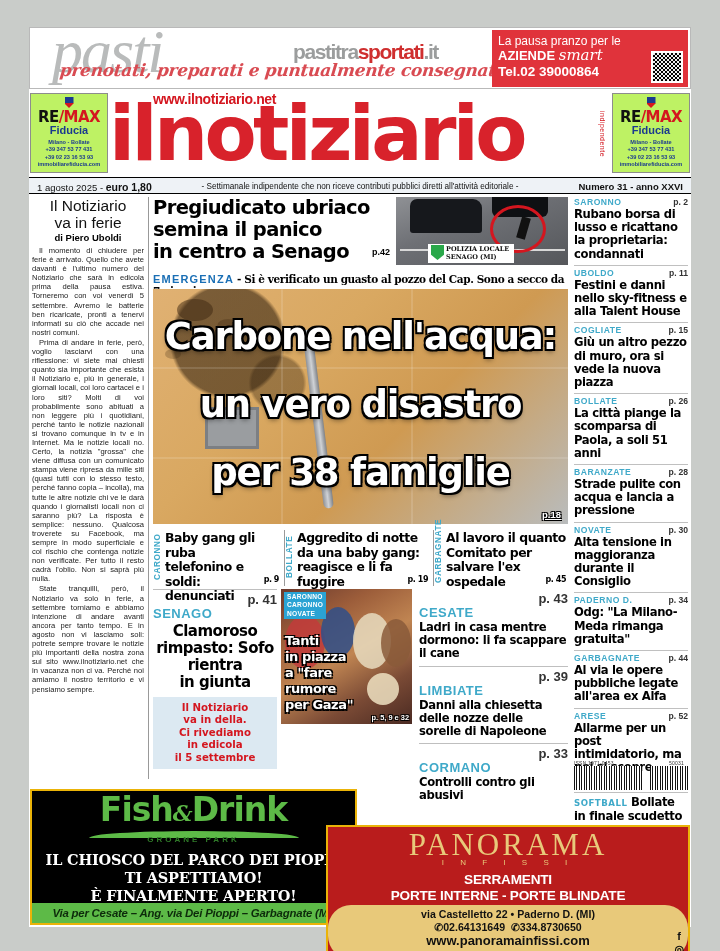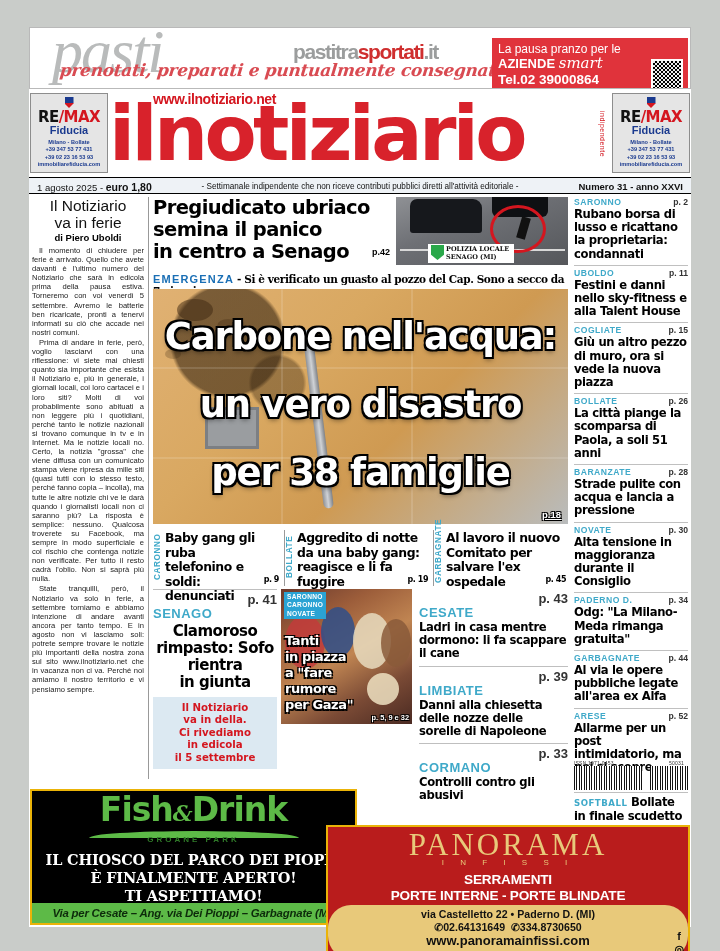--- a/index.html
+++ b/index.html
@@ -32,39 +32,39 @@
     transform: skewX(-6deg);
   }
   .pastitr {
     position: absolute; left: 263px; top: 12px;
     font-size: 21px; font-weight: bold; letter-spacing: -1.4px;
   }
   .pastitr .g { color: #9b9d9d; }
   .pastitr .r { color: #cf2e2e; }
   .redbox {
     position: absolute; right: 2px; top: 2px; width: 196px; height: 57px;
-    background: #e0333b; color: #fff; padding: 4px 6px; margin-top: 8px;
+    background: #e0333b; color: #fff; padding: 4px 6px;
   }
   .redbox .l1 { font-size: 12px; line-height: 14px; }
   .redbox .l2 { font-size: 13px; font-weight: bold; line-height: 15px; }
   .redbox .l2 .sc { font-family: "DejaVu Serif", serif; font-style: italic; font-weight: normal; font-size: 15px;}
   .redbox .l3 { font-size: 13.5px; font-weight: bold; line-height: 16px; margin-top: 1px;}
   .qr {
     position: absolute; right: 5px; bottom: 4px; width: 32px; height: 32px;
     background:
       repeating-linear-gradient(90deg,#fff 0 2px,#111 2px 4px),
       repeating-linear-gradient(0deg,#fff 0 2px,#111 2px 4px);
     background-blend-mode: difference; border: 2px solid #fff;
   }
 
   
   .masthead { position: absolute; left: 0; top: 66px; width: 662px; height: 80px; }
   .remax {
     position: absolute; top: 0; width: 78px; height: 80px;
-    border: 1px solid #8d8d8d; background: #e5e5e5; text-align: center;
+    border: 1px solid #8d8d8d; background: #bef264; text-align: center;
     padding-top: 3px;
   }
   .remax.left { left: 1px; } .remax.right { right: 1px; }
   .remax-logo { font-size: 15px; font-weight: bold; color: #111; letter-spacing: -.6px;
      font-family: "DejaVu Sans", sans-serif;}
   .remax-logo .r { color: #d4161f; }
   .remax-f { font-size: 11px; color: #1a3a8f; font-weight: bold; margin-top:-2px;}
   .remax-line { font-size: 5.6px; color: #1a3a8f; font-weight: bold; line-height: 7.4px; }
   .remax-line.first { margin-top: 3px; }
   .remax-flag { width: 9px; height: 11px; margin: 0 auto 0;
@@ -437,21 +437,21 @@
           <div class="txt">
             <div>Aggredito di notte</div>
             <div>da una baby gang:</div>
             <div>reagisce e li fa fuggire</div>
             <span class="pg">p. 19</span>
           </div>
         </div>
         <div class="brief b3">
           <div class="loc">GARBAGNATE</div>
           <div class="txt">
-            <div>Al lavoro il nuovo</div>
+            <div>Al lavoro il quanto</div>
             <div>Comitato per</div>
             <div>salvare l'ex ospedale</div>
             <span class="pg">p. 45</span>
           </div>
         </div>
       </div>
 
       <div class="lower">
 
         <div class="senago-col">
@@ -578,22 +578,22 @@
   </div>
 
   <div class="ads">
 
     <div class="ad ad-fish">
       <div class="fish-logo"><span>Fish</span><span class="amp">&amp;</span><span>Drink</span></div>
       <div class="fish-swoosh"></div>
       <div class="fish-sub">GROANE PARK</div>
       <div class="fish-main">
         <div>IL CHIOSCO DEL PARCO DEI PIOPPI</div>
+        <div>TI ASPETTIAMO!</div>
         <div>È FINALMENTE APERTO!</div>
-        <div>TI ASPETTIAMO!</div>
       </div>
       <div class="fish-addr">Via per Cesate – Ang. via Dei Pioppi – Garbagnate (MI)</div>
     </div>
 
     <div class="ad ad-pan">
       <div class="pan-logo">PANORAMA</div>
       <div class="pan-sub">I N F I S S I</div>
       <div class="pan-main">
         <div>SERRAMENTI</div>
         <div>PORTE INTERNE - PORTE BLINDATE</div>

